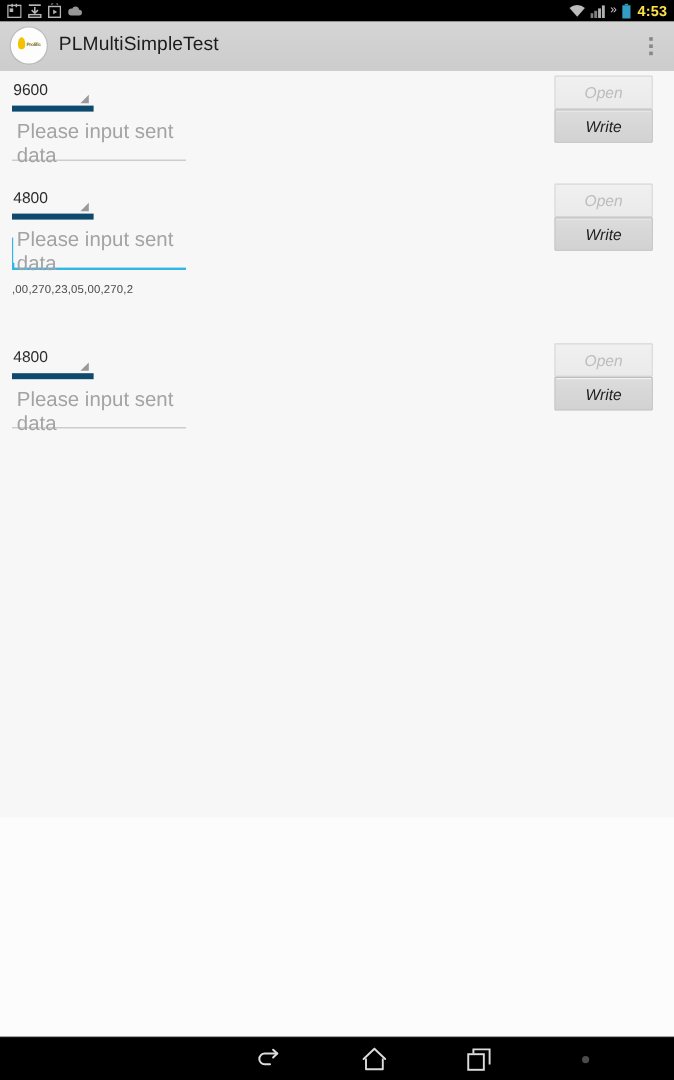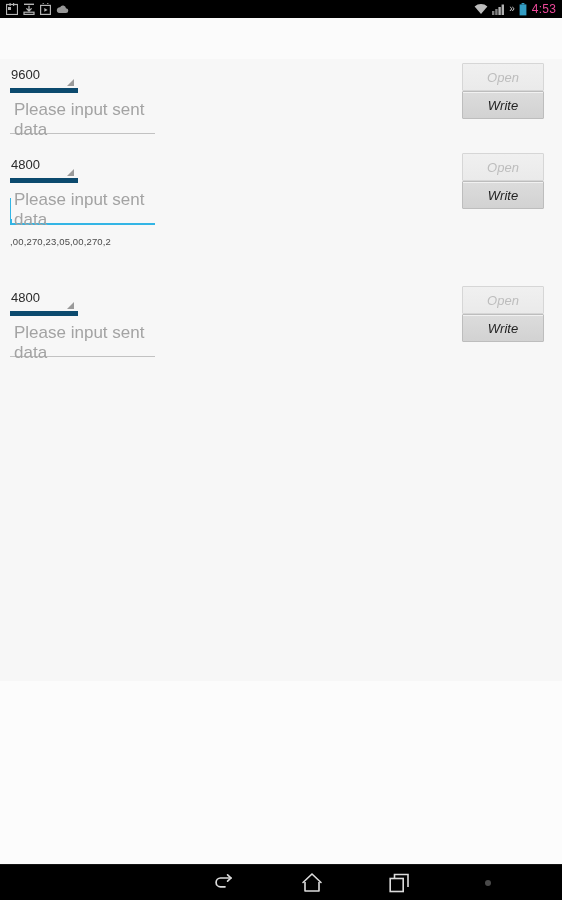--- a/index.html
+++ b/index.html
@@ -38,25 +38,26 @@
     display: flex;
     align-items: center;
     gap: 5px;
   }
   .status-right { gap: 4px; }
   .sb-icon {
     display: block;
     opacity: 0.82;
   }
   .status-clock {
-    color: #ec4899;
+    color: #fde047;
     font-size: 12px;
     letter-spacing: 0.2px;
     line-height: 18px;
     padding-left: 1px;
+    font-weight: bold;
   }
   .chevrons {
     color: #cfcfcf;
     font-size: 10px;
     line-height: 18px;
   }
 
   
   .action-bar {
     position: absolute;
@@ -308,20 +309,32 @@
       </svg>
       <span class="chevrons">»</span>
       <svg class="sb-icon" width="8" height="13" viewBox="0 0 8 13">
         <rect x="2.6" y="0" width="2.8" height="1.4" fill="#3fc0ef"></rect>
         <rect x="0.6" y="1.4" width="6.8" height="11" fill="#3fc0ef"></rect>
       </svg>
       <span class="status-clock">4:53</span>
     </div>
   </div>
 
+  <div class="action-bar">
+    <div class="app-icon">
+      <span class="flame"></span>
+      <span class="brandtext">Prolific</span>
+    </div>
+    <div class="app-title">PLMultiSimpleTest</div>
+    <div class="overflow-btn">
+      <i></i>
+      <i></i>
+      <i></i>
+    </div>
+  </div>
 
   <div class="content">
 
     <div class="panel" style="padding-top:2px;">
       <div class="panel-row">
         <div class="panel-left">
           <div class="spinner">
             <span class="spinner-value">9600</span>
             <span class="spinner-arrow"></span>
           </div>

